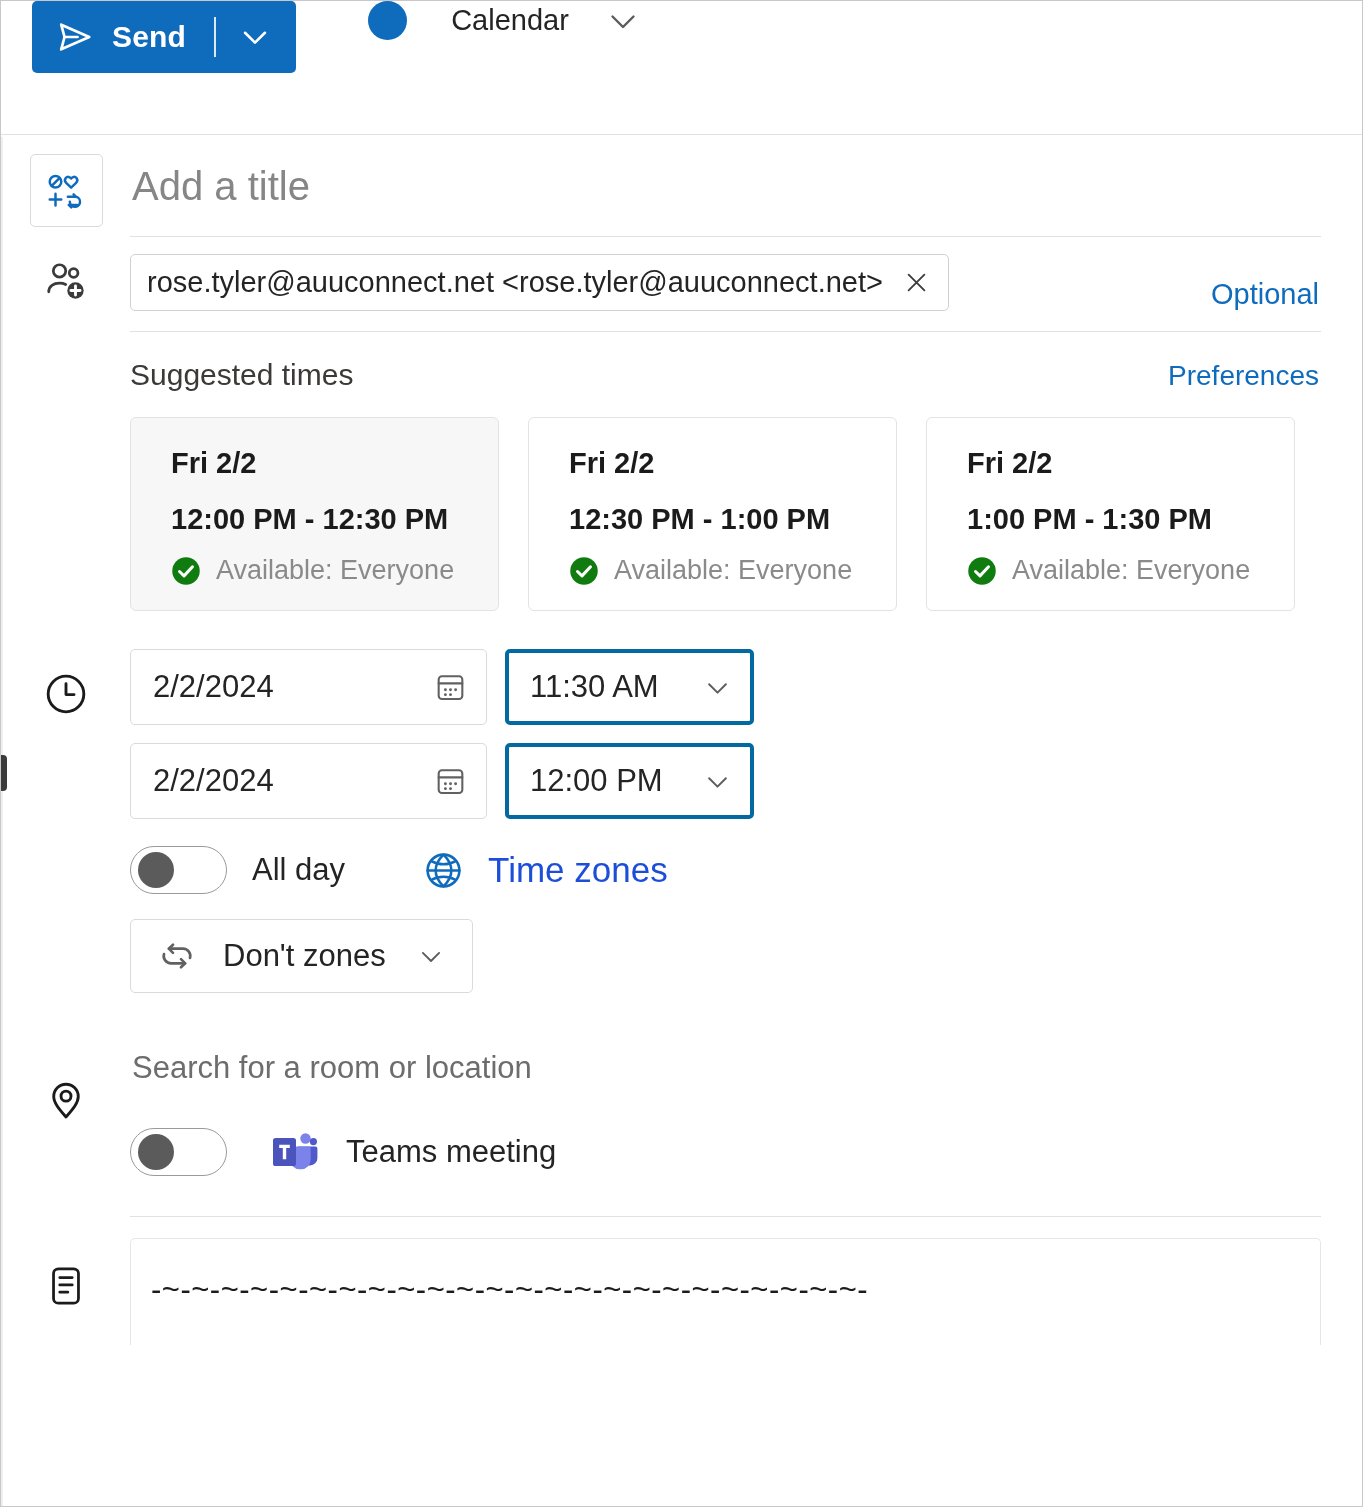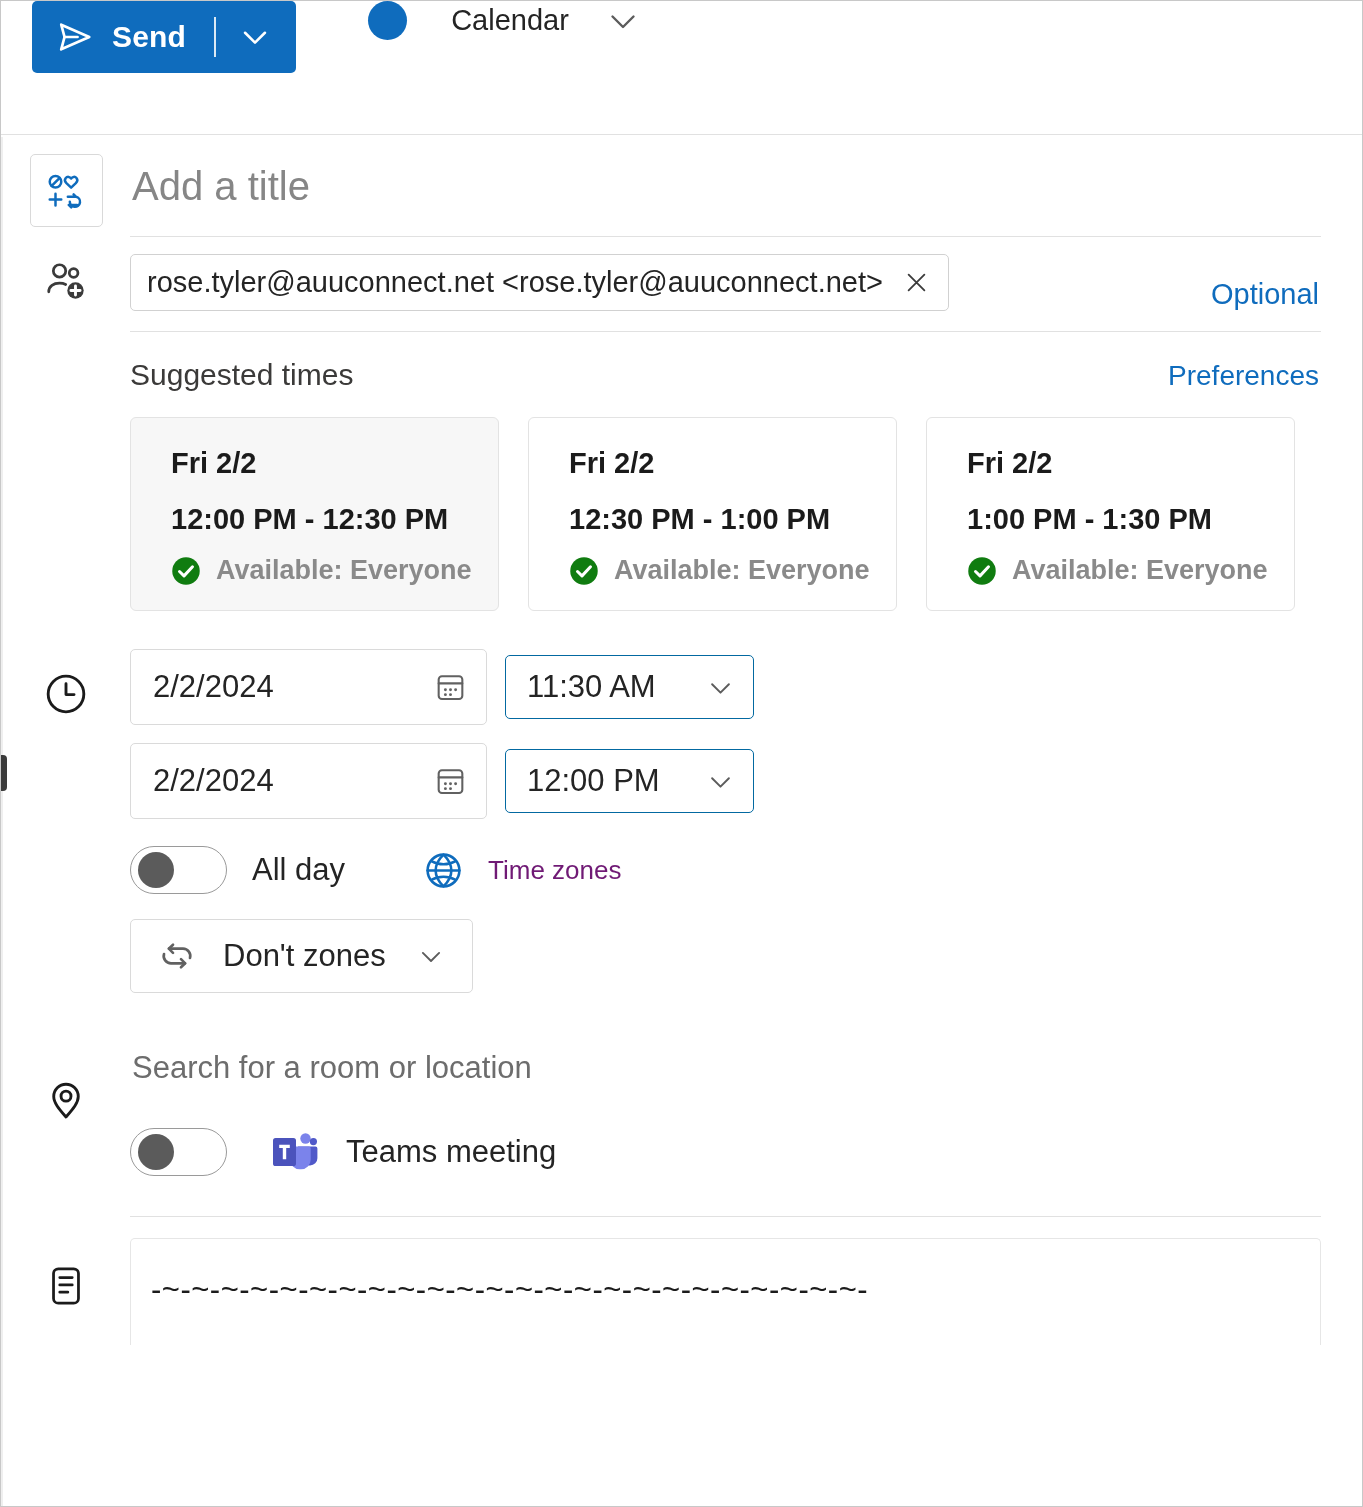--- a/index.html
+++ b/index.html
@@ -194,21 +194,20 @@
     font-size: 29px;
     font-weight: bold;
     color: #1b1b1b;
     margin-top: 23px;
     white-space: nowrap;
   }
   .card-avail {
     display: flex;
     align-items: center;
     margin-top: 19px;
-    font-weight: bold;
   }
   .check-icon { width: 30px; height: 30px; flex: none; }
   .avail-text {
     font-size: 27px;
     color: #8a8a8a;
     margin-left: 15px;
     white-space: nowrap;
   }
 
   
@@ -227,22 +226,22 @@
     padding: 0 19px 0 22px;
     cursor: pointer;
   }
   .date-text { font-size: 31px; color: #242424; }
   .cal-icon { width: 33px; height: 33px; margin-left: auto; flex: none; }
 
   .time-input {
     display: flex;
     align-items: center;
     width: 249px;
-    height: 64px;
-    border: 1px solid #0369a1;
+    height: 76px;
+    border: 4px solid #0369a1;
     border-radius: 5px;
     background: #ffffff;
     padding: 0 17px 0 21px;
     margin-left: 18px;
     cursor: pointer;
   }
   .time-text { font-size: 31px; color: #242424; }
   .dd-caret { width: 31px; height: 31px; margin-left: auto; flex: none; }
 
   
@@ -276,22 +275,22 @@
   }
 
   .tz-link-wrap {
     display: flex;
     align-items: center;
     margin-left: 78px;
     cursor: pointer;
   }
   .globe-icon { width: 41px; height: 41px; flex: none; }
   .tz-label {
-    font-size: 26px;
-    color: #701a75;
+    font-size: 35px;
+    color: #1d4ed8;
     margin-left: 24px;
     text-align: right;
   }
 
   
   .repeat-btn {
     display: inline-flex;
     align-items: center;
     height: 74px;
     border: 1px solid #dadada;

